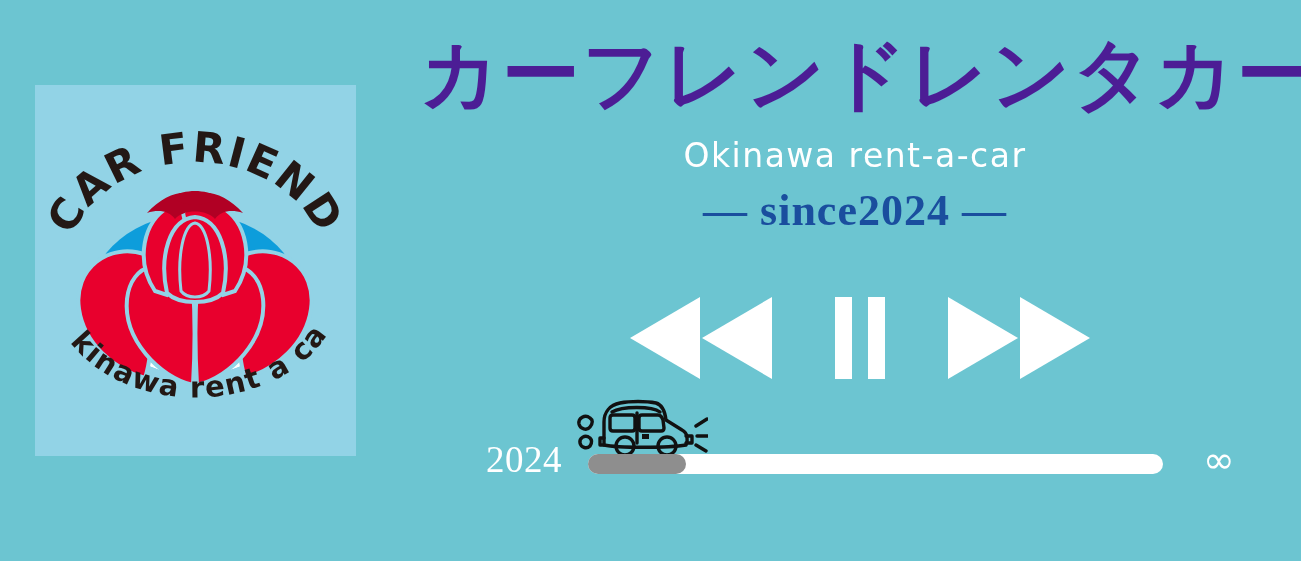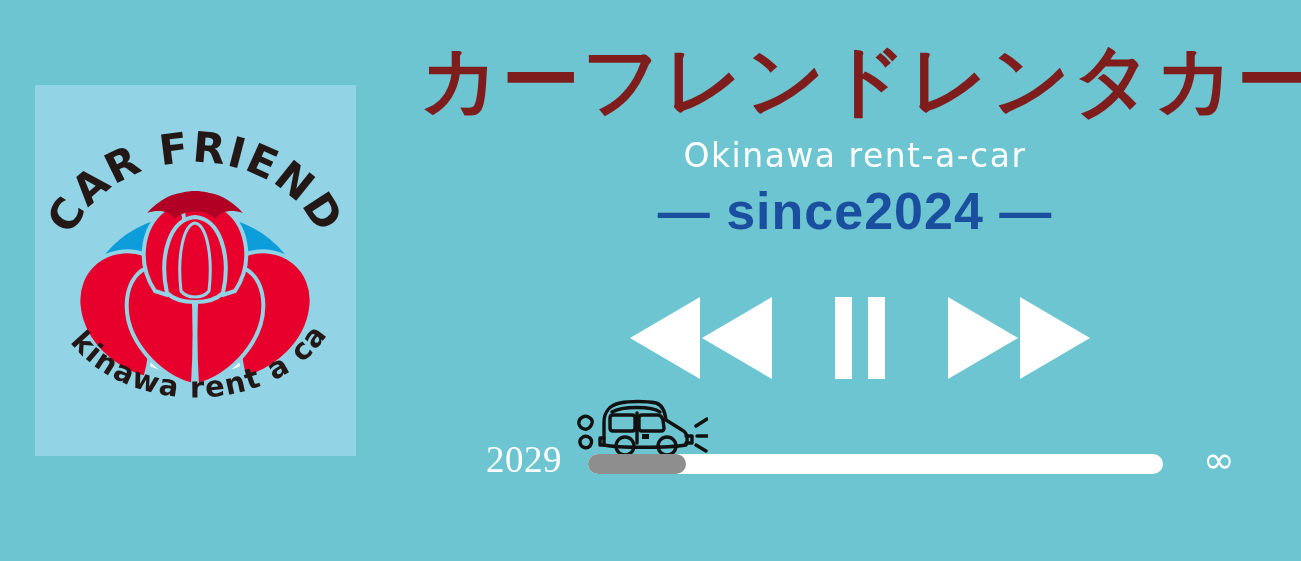--- a/index.html
+++ b/index.html
@@ -38,42 +38,42 @@
 
   
   #brand-block {
     position: absolute;
     left: 420px;
     top: 34px;
     width: 870px;
     text-align: center;
   }
   #brand-title-jp {
-    color: #7f1d1d;
-    font-family: Liberation Sans, sans-serif;
+    color: #4c1d95;
+    font-family: Liberation Mono, monospace;
     font-weight: 700;
     font-size: 78px;
     line-height: 92px;
     letter-spacing: 2px;
     white-space: nowrap;
   }
   #brand-title-en {
     color: #ffffff;
     font-family: "DejaVu Sans", sans-serif;
     font-weight: 500;
     font-size: 33px;
     line-height: 60px;
     letter-spacing: 1.5px;
     white-space: nowrap;
   }
   #brand-since {
     color: #1a4e9e;
-    font-family: Liberation Sans, sans-serif;
+    font-family: Liberation Serif, serif;
     font-weight: 700;
-    font-size: 52px;
+    font-size: 44px;
     line-height: 50px;
     letter-spacing: 1px;
     white-space: nowrap;
   }
 
   
   #media-controls {
     position: absolute;
     left: 620px;
     top: 297px;
@@ -263,21 +263,21 @@
 
     <button id="forward-button" class="ctrl-btn">
       <span class="tri-right"></span>
       <span class="tri-right"></span>
     </button>
 
   </div>
 
   <div id="timeline">
 
-    <div id="timeline-start-label">2029</div>
+    <div id="timeline-start-label">2024</div>
 
     <div id="car-marker">
       <svg viewBox="0 0 140 72" xmlns="http://www.w3.org/2000/svg">
         <g fill="none" stroke="#111111" stroke-width="3.4" stroke-linecap="round" stroke-linejoin="round">
 
           <path d="M 36,57 L 36,34 C 36,24 42,17 52,15 C 62,13 78,13 88,15
                    C 95,17 97,24 98,32 L 114,42 C 120,45 120,52 118,57
                    C 100,60 50,60 36,57 Z"></path>
 
           <path d="M 44,24 C 54,18 84,18 92,24"></path>

